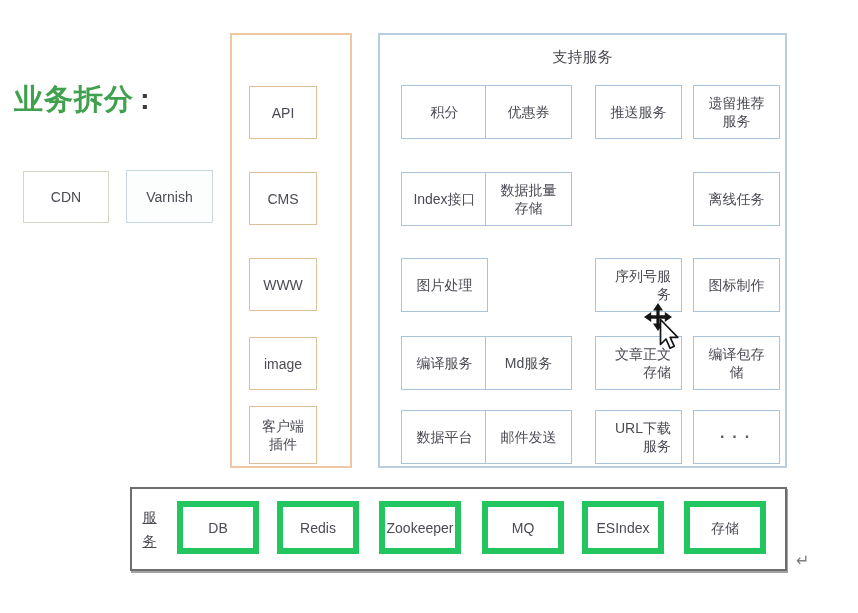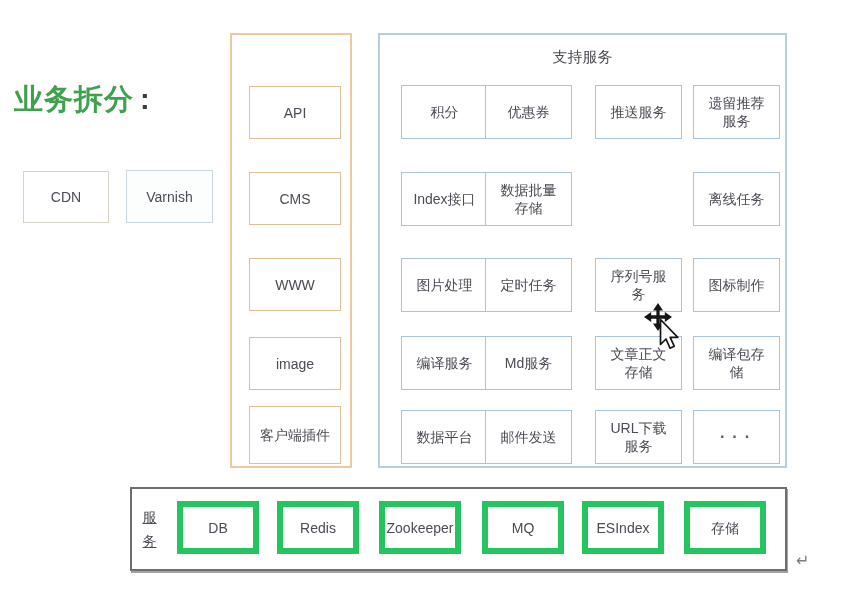--- a/index.html
+++ b/index.html
@@ -17,25 +17,25 @@
     text-align:center;font-size:14px;line-height:18px;background:#fff;box-sizing:border-box;
     padding:2px 10px;
   }
   
   .cdn{left:23px;top:171px;width:86px;height:52px;border:1px solid #d7d3c5;}
   .varnish{left:126px;top:170px;width:87px;height:53px;border:1px solid #c8d8de;background:#fcfefe;}
   
   .group{position:absolute;box-sizing:border-box;background:#fff;}
   .group-title{position:absolute;top:13px;left:0;width:100%;text-align:center;font-size:15px;color:#4b4b55;}
   .web{left:230px;top:33px;width:122px;height:435px;border:2px solid #ecc9a2;}
-  .web .box{left:17px;width:92px;height:53px;border:1px solid #ddbf98;}
+  .web .box{left:17px;width:68px;height:53px;border:1px solid #ddbf98;}
   .wb1{top:51px;} .wb2{top:137px;} .wb3{top:223px;} .wb4{top:302px;} .wb5{top:371px;height:58px !important;}
   .support{left:378px;top:33px;width:409px;height:435px;border:2px solid #b9cde1;}
   .support .box{width:87px;height:54px;border:1px solid #a9c3da;}
-  .c1{left:21px;} .c2{left:105px;} .c3{left:215px;} .c4{left:313px;}
+  .c1{left:21px;} .c2{left:105px;} .c3{left:215px;text-align:right;} .c4{left:313px;}
   .r1{top:50px;} .r2{top:137px;} .r3{top:223px;} .r4{top:301px;} .r5{top:375px;}
   .dots{letter-spacing:7px;font-size:16px;font-weight:bold;color:#5a5a64;padding-left:14px;}
   
   .infra{left:130px;top:487px;width:657px;height:84px;border:2px solid #6e6e6e;
          box-shadow:1px 2px 0 rgba(70,70,70,.5);}
   .infra .box{top:12px;width:82px;height:53px;border:6px solid #22c55e;}
   .b1{left:45px;} .b2{left:145px;} .b3{left:247px;width:86px;} .b4{left:350px;} .b5{left:450px;} .b6{left:552px;}
   .vlabel{
     position:absolute;left:9px;top:50%;transform:translateY(-50%);
     width:17px;font-size:14px;line-height:24px;color:#4b4b55;
@@ -68,21 +68,20 @@
   <div class="group support">
     <div class="group-title">支持服务</div>
     <div class="box r1 c1">积分</div>
     <div class="box r1 c2">优惠券</div>
     <div class="box r1 c3">推送服务</div>
     <div class="box r1 c4">遗留推荐服务</div>
     <div class="box r2 c1">Index接口</div>
     <div class="box r2 c2">数据批量存储</div>
     <div class="box r2 c4">离线任务</div>
     <div class="box r3 c1">图片处理</div>
-    <div class="box r3 c2">定时任务</div>
     <div class="box r3 c3">序列号服务</div>
     <div class="box r3 c4">图标制作</div>
     <div class="box r4 c1">编译服务</div>
     <div class="box r4 c2">Md服务</div>
     <div class="box r4 c3">文章正文存储</div>
     <div class="box r4 c4">编译包存储</div>
     <div class="box r5 c1">数据平台</div>
     <div class="box r5 c2">邮件发送</div>
     <div class="box r5 c3">URL下载服务</div>
     <div class="box r5 c4 dots">···</div>

